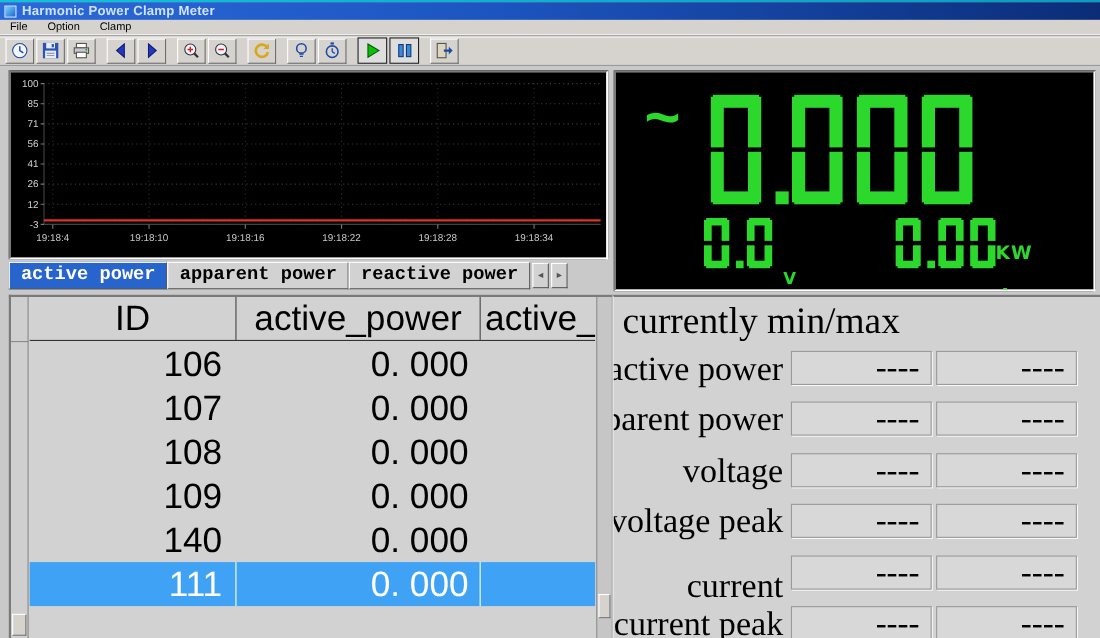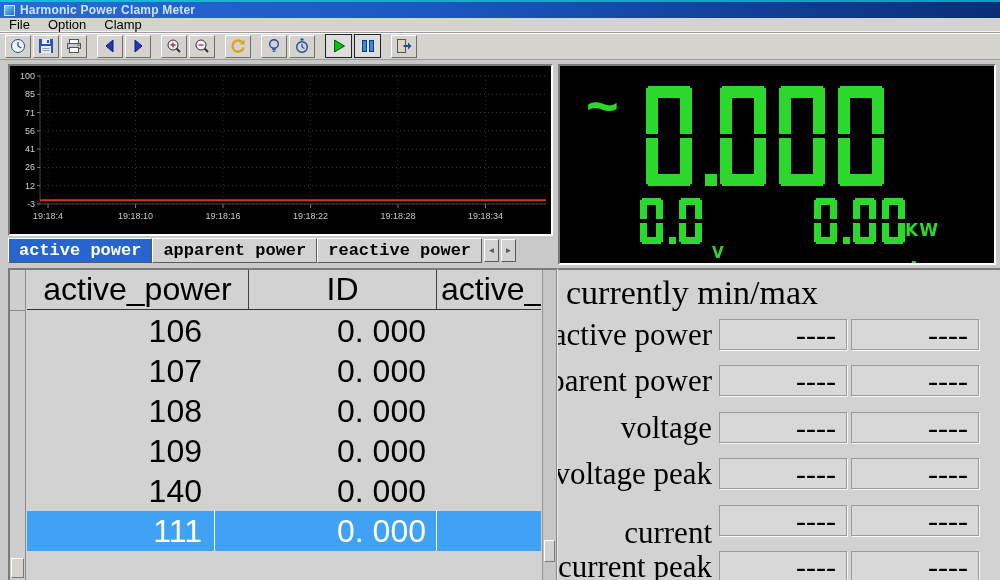--- a/index.html
+++ b/index.html
@@ -10,21 +10,21 @@
   .topline { position:absolute; left:0; top:0; width:1000px; height:2px;
              background:linear-gradient(90deg,#12c2d6,#0a9cc0); z-index:40; }
   .titlebar { position:absolute; left:0; top:2px; width:1000px; height:16px;
               background:linear-gradient(90deg,#2a6ad8 0%, #1c55c0 45%, #0b2d78 100%);
               display:flex; align-items:center; z-index:40; }
   .title-icon { width:11px; height:11px; margin-left:4px;
                 background:linear-gradient(135deg,#7ad4ff,#1a66cc); border:1px solid #cfe4ff; }
   .title-text { color:#cfe2ff; font-size:12px; margin-left:5px; letter-spacing:.2px;font-weight:bold; }
 
   .menubar { position:absolute; left:0; top:18px; width:1000px; height:14px;
-             background:#d6d3ce; display:flex; align-items:center; font-size:13px;
+             background:#d6d3ce; display:flex; align-items:center; font-size:10px;
              border-bottom:1px solid #f2f1ee; }
   .menu-item { padding:0 9px; color:#000; }
 
   .toolbar { position:absolute; left:0; top:32px; width:1000px; height:27px;
              background:#d6d3ce; display:flex; align-items:center; padding-left:5px;
              border-top:1px solid #9a9a9a; box-shadow:inset 0 1px 0 #ffffff, 0 1px 0 #9a9a9a; }
   .tb-btn { width:26px; height:23px; margin-right:2px; background:#d6d3ce;
             border:1px solid; border-color:#ffffff #6e6e6e #6e6e6e #ffffff;
             display:flex; align-items:center; justify-content:center; }
   .tb-btn.framed { border:1px solid #222; background:#dedede; width:27px; height:24px; }
@@ -365,22 +365,22 @@
       </svg></div>
   <div class="lcd-unit u-aux2">A</div>
 </div>
 
 <div class="table-panel">
   <div class="row-selector">
     <div class="sel-divider"></div>
     <div class="corner-box"></div>
   </div>
   <div class="table-header" id="thead">
+      <div class="th c1">ID</div>
       <div class="th c2">active_power</div>
-      <div class="th c1">ID</div>
       <div class="th c3">active_</div>
     </div>
   <div class="table-body" id="tbody">
       <div class="tr">
         <div class="td c1">106</div>
         <div class="td c2">0. 000</div>
         <div class="td c3"></div>
       </div>
       <div class="tr">
         <div class="td c1">107</div>

